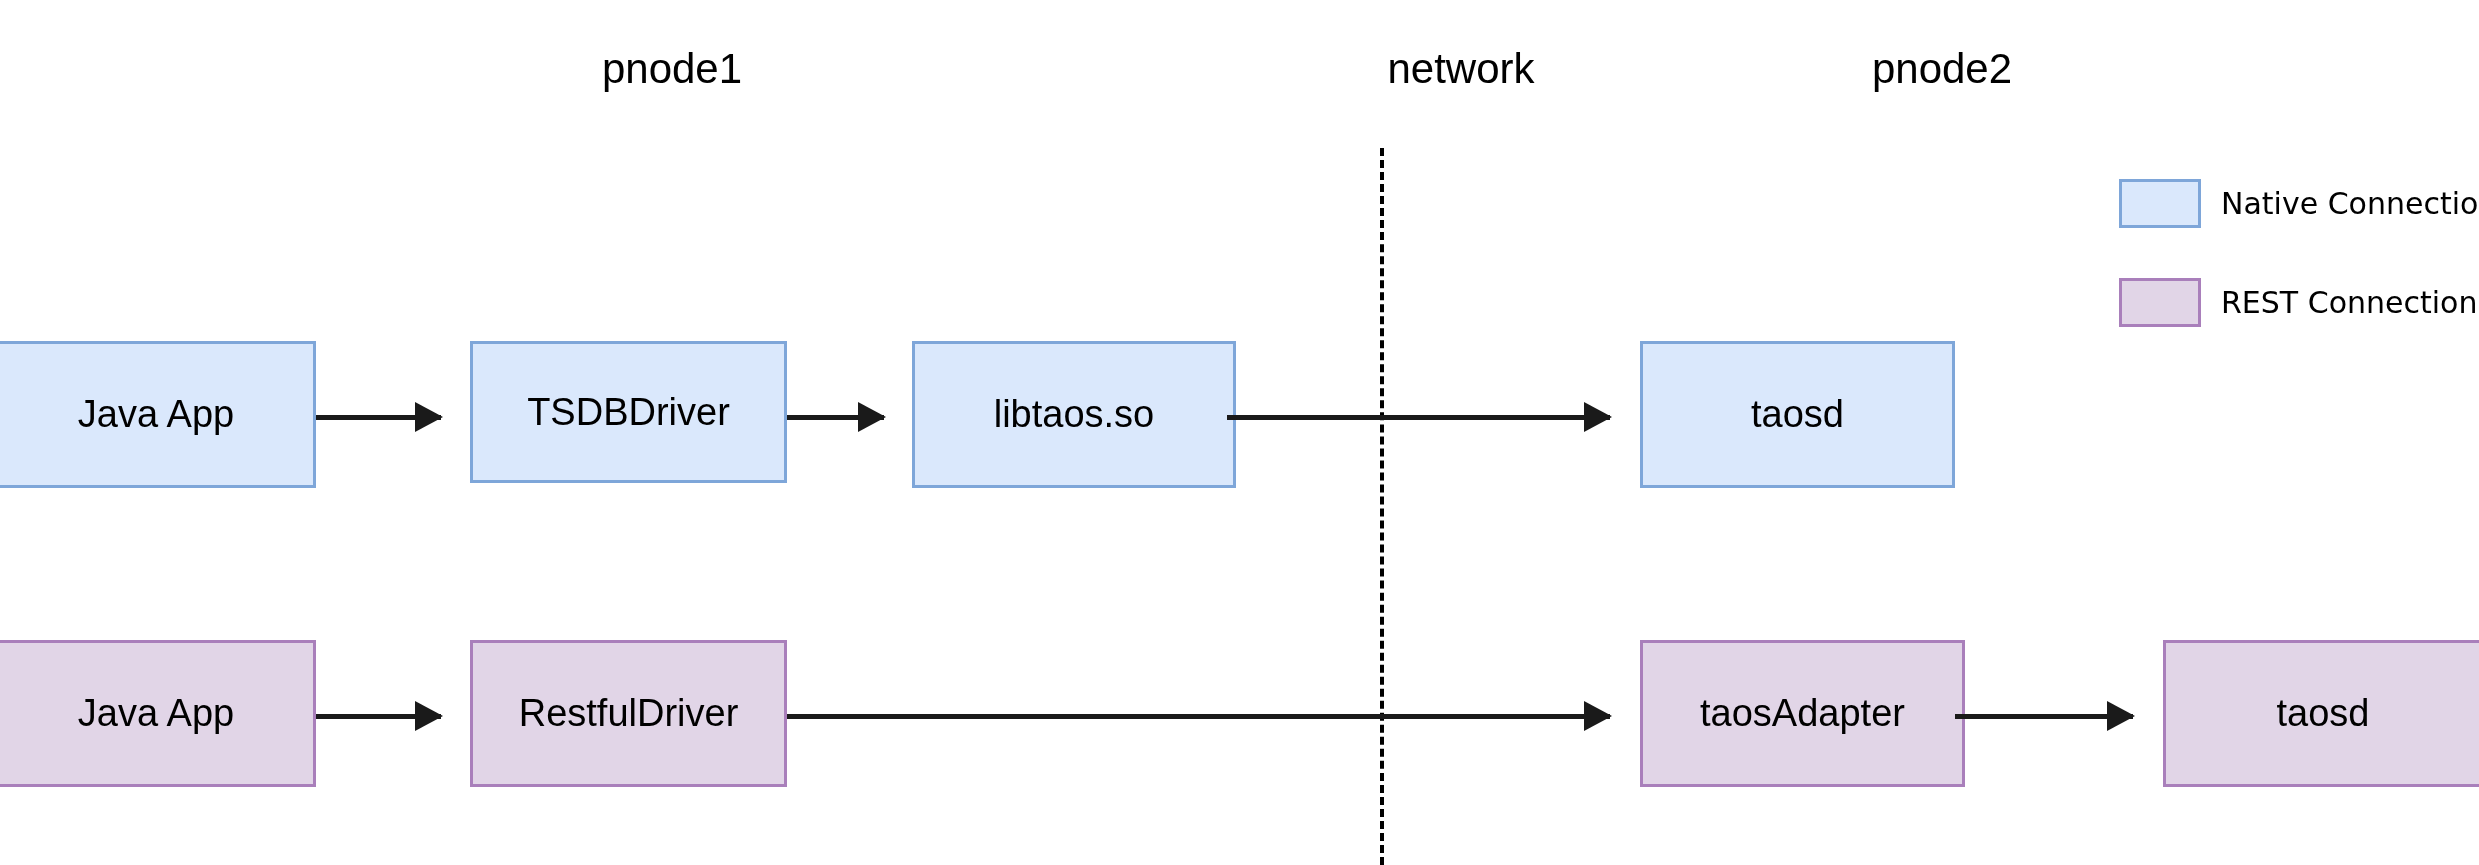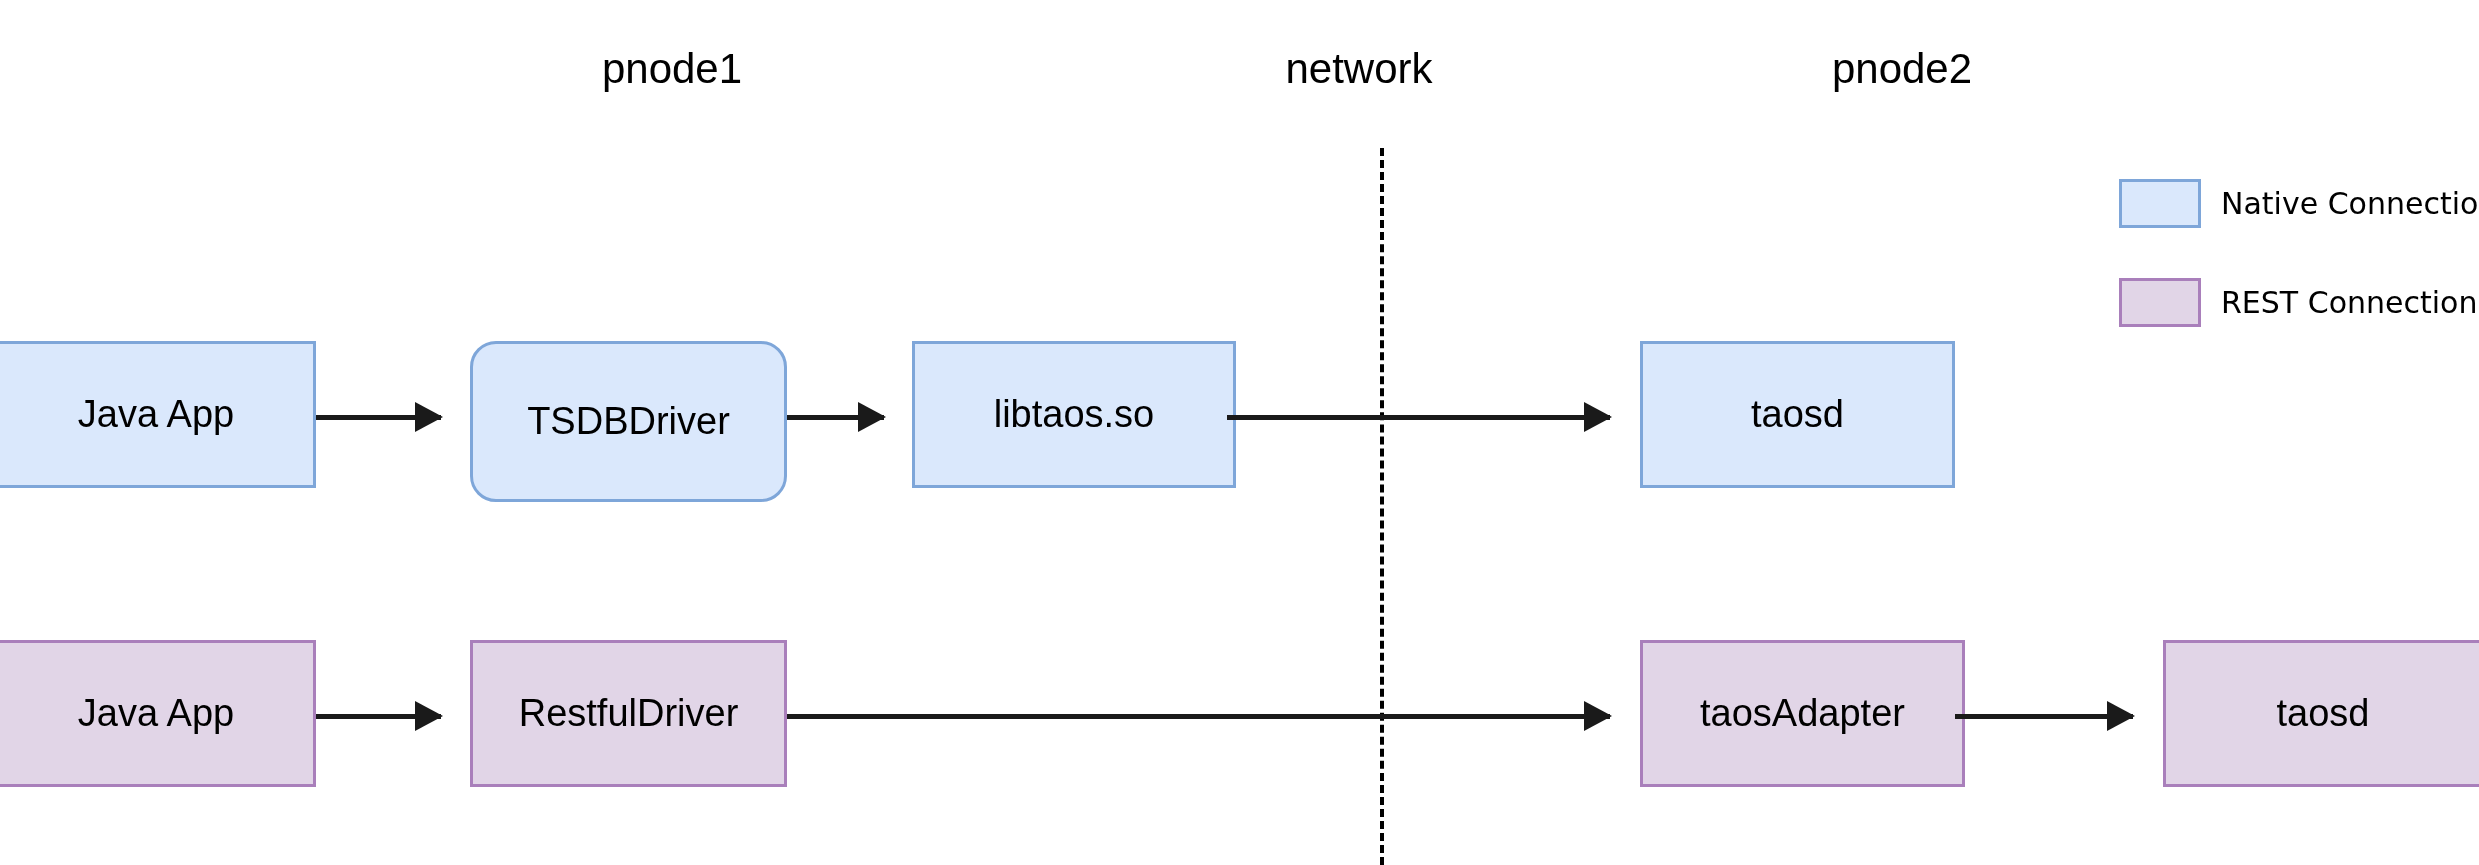--- a/index.html
+++ b/index.html
@@ -94,28 +94,28 @@
     color: #000000;
     white-space: nowrap;
   }
 </style>
 </head>
 <body>
 
 <div id="canvas">
 
   <div class="zone-label" style="left: 672px; top: 48px;">pnode1</div>
-  <div class="zone-label" style="left: 1359px; top: 48px;">network</div>
-  <div class="zone-label" style="left: 1902px; top: 48px;">pnode2</div>
+  <div class="zone-label" style="left: 1461px; top: 48px;">network</div>
+  <div class="zone-label" style="left: 1942px; top: 48px;">pnode2</div>
 
   <div class="network-divider" style="left: 1380px; top: 148px; height: 717px;"></div>
 
   <div>
     <div class="node native" style="left: -4px; top: 341px; width: 320px; height: 147px;">Java App</div>
-    <div class="node native" style="left: 470px; top: 341px; width: 317px; height: 161px; border-radius: 26px;">TSDBDriver</div>
+    <div class="node native" style="left: 470px; top: 341px; width: 317px; height: 142px;">TSDBDriver</div>
     <div class="node native" style="left: 912px; top: 341px; width: 324px; height: 147px;">libtaos.so</div>
     <div class="node native" style="left: 1640px; top: 341px; width: 315px; height: 147px;">taosd</div>
 
     <div class="connector" style="left: 316px; top: 415px; width: 125px;"></div>
     <div class="arrow-head" style="left: 415px; top: 417px;"></div>
     <div class="connector" style="left: 787px; top: 415px; width: 97px;"></div>
     <div class="arrow-head" style="left: 858px; top: 417px;"></div>
     <div class="connector" style="left: 1227px; top: 415px; width: 383px;"></div>
     <div class="arrow-head" style="left: 1584px; top: 417px;"></div>
   </div>

